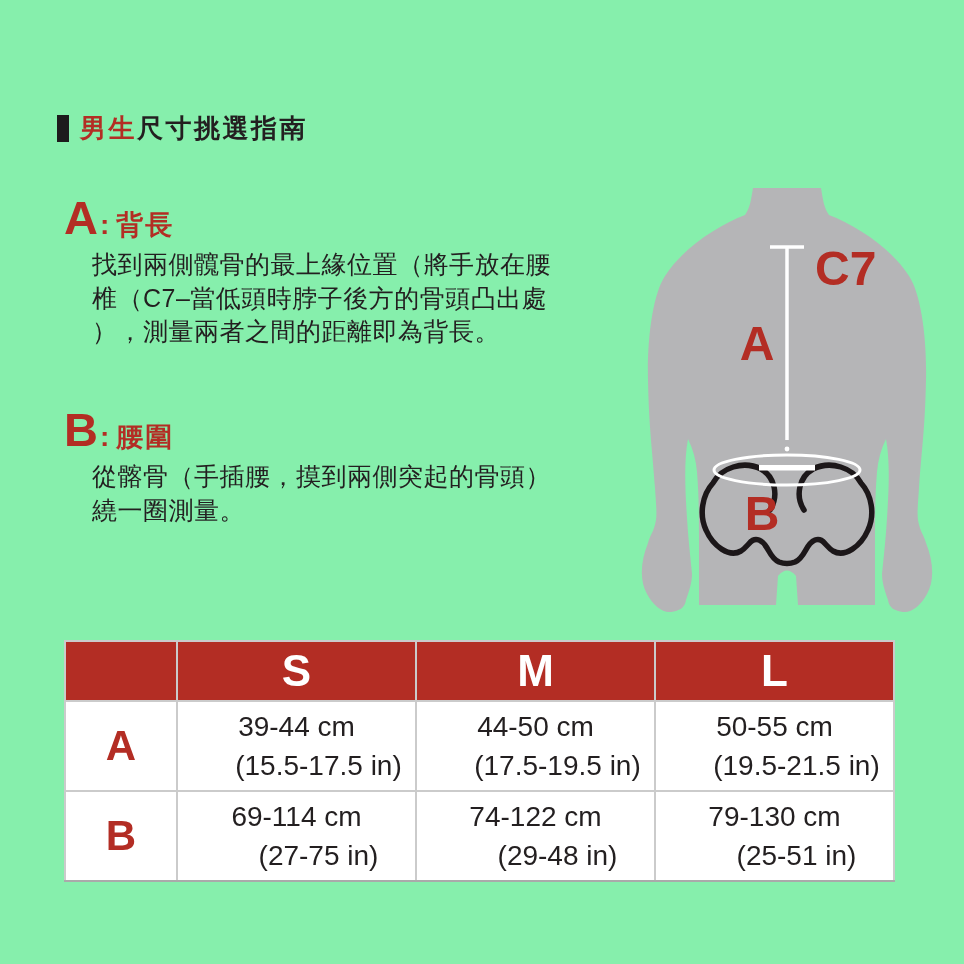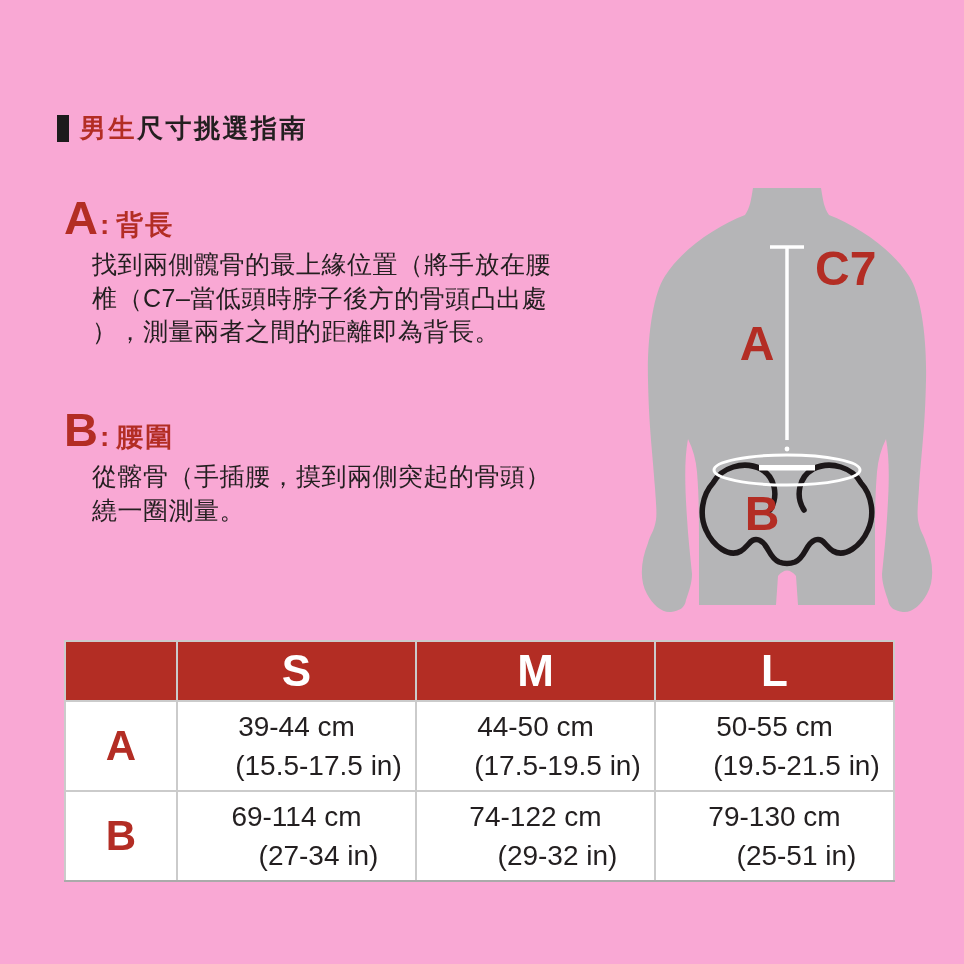--- a/index.html
+++ b/index.html
@@ -3,21 +3,21 @@
 <meta charset="utf-8">
 <style>
   * { margin:0; padding:0; box-sizing:border-box; }
   html,body { background:#ffffff; }
   body {
     width:964px; height:964px; position:relative; overflow:hidden;
     font-family:"Liberation Sans", sans-serif;
     color:#231f20;
     -webkit-font-smoothing:antialiased;
   }
-  .canvas { position:absolute; inset:0; width:964px; height:964px; background:#f9a8d4; }
+  .canvas { position:absolute; inset:0; width:964px; height:964px; background:#86efac; }
 
   
   .title-row { position:absolute; left:57px; top:111px; display:flex; align-items:center; }
   .title-bar { width:12px; height:27px; background:#1d1b1c; margin-right:11px; }
   .title-text { font-size:26px; font-weight:600; letter-spacing:2.5px; white-space:nowrap; }
   .title-text .hl { color:#b32d24; }
 
   
   .section { position:absolute; left:64px; }
   .section-a { top:194px; }
@@ -192,25 +192,25 @@
         </td>
         <td>
           <div class="cm">50-55 cm</div>
           <div class="inch">(19.5-21.5 in)</div>
         </td>
       </tr>
       <tr>
         <th>B</th>
         <td>
           <div class="cm">69-114 cm</div>
-          <div class="inch">(27-34 in)</div>
+          <div class="inch">(27-75 in)</div>
         </td>
         <td>
           <div class="cm">74-122 cm</div>
-          <div class="inch">(29-32 in)</div>
+          <div class="inch">(29-48 in)</div>
         </td>
         <td>
           <div class="cm">79-130 cm</div>
           <div class="inch">(25-51 in)</div>
         </td>
       </tr>
     </tbody>
   </table>
 
 </div>

